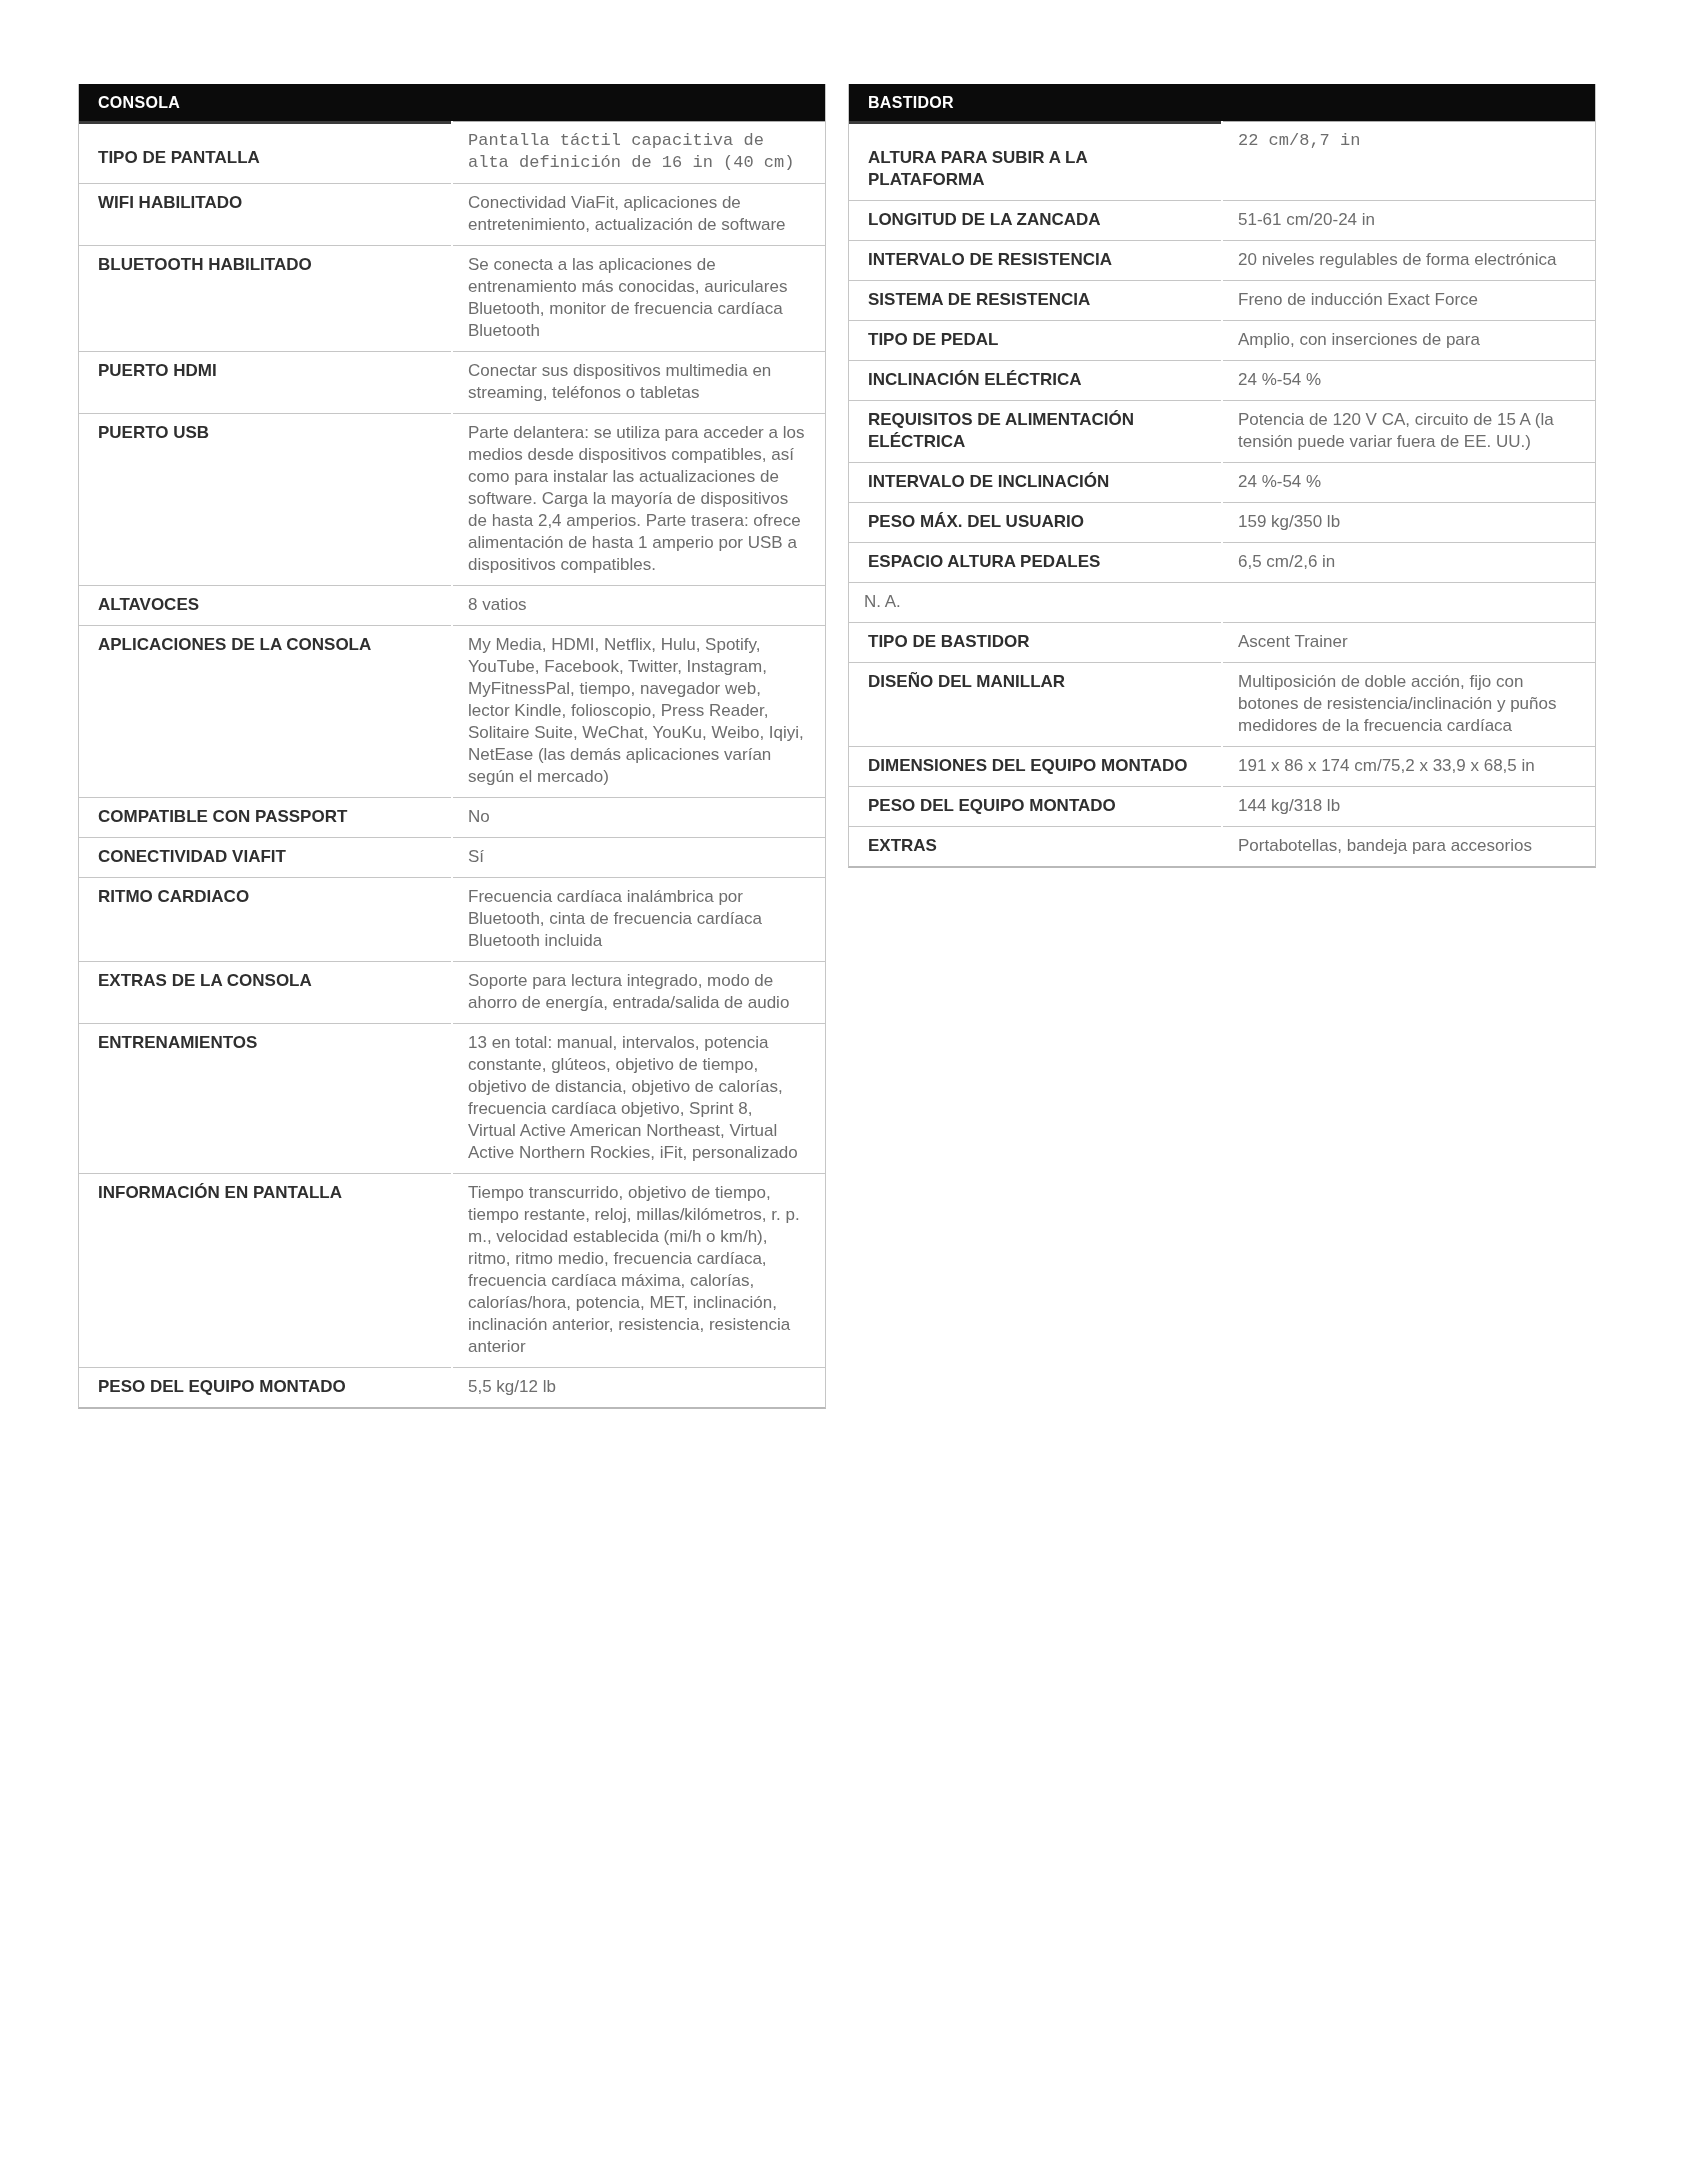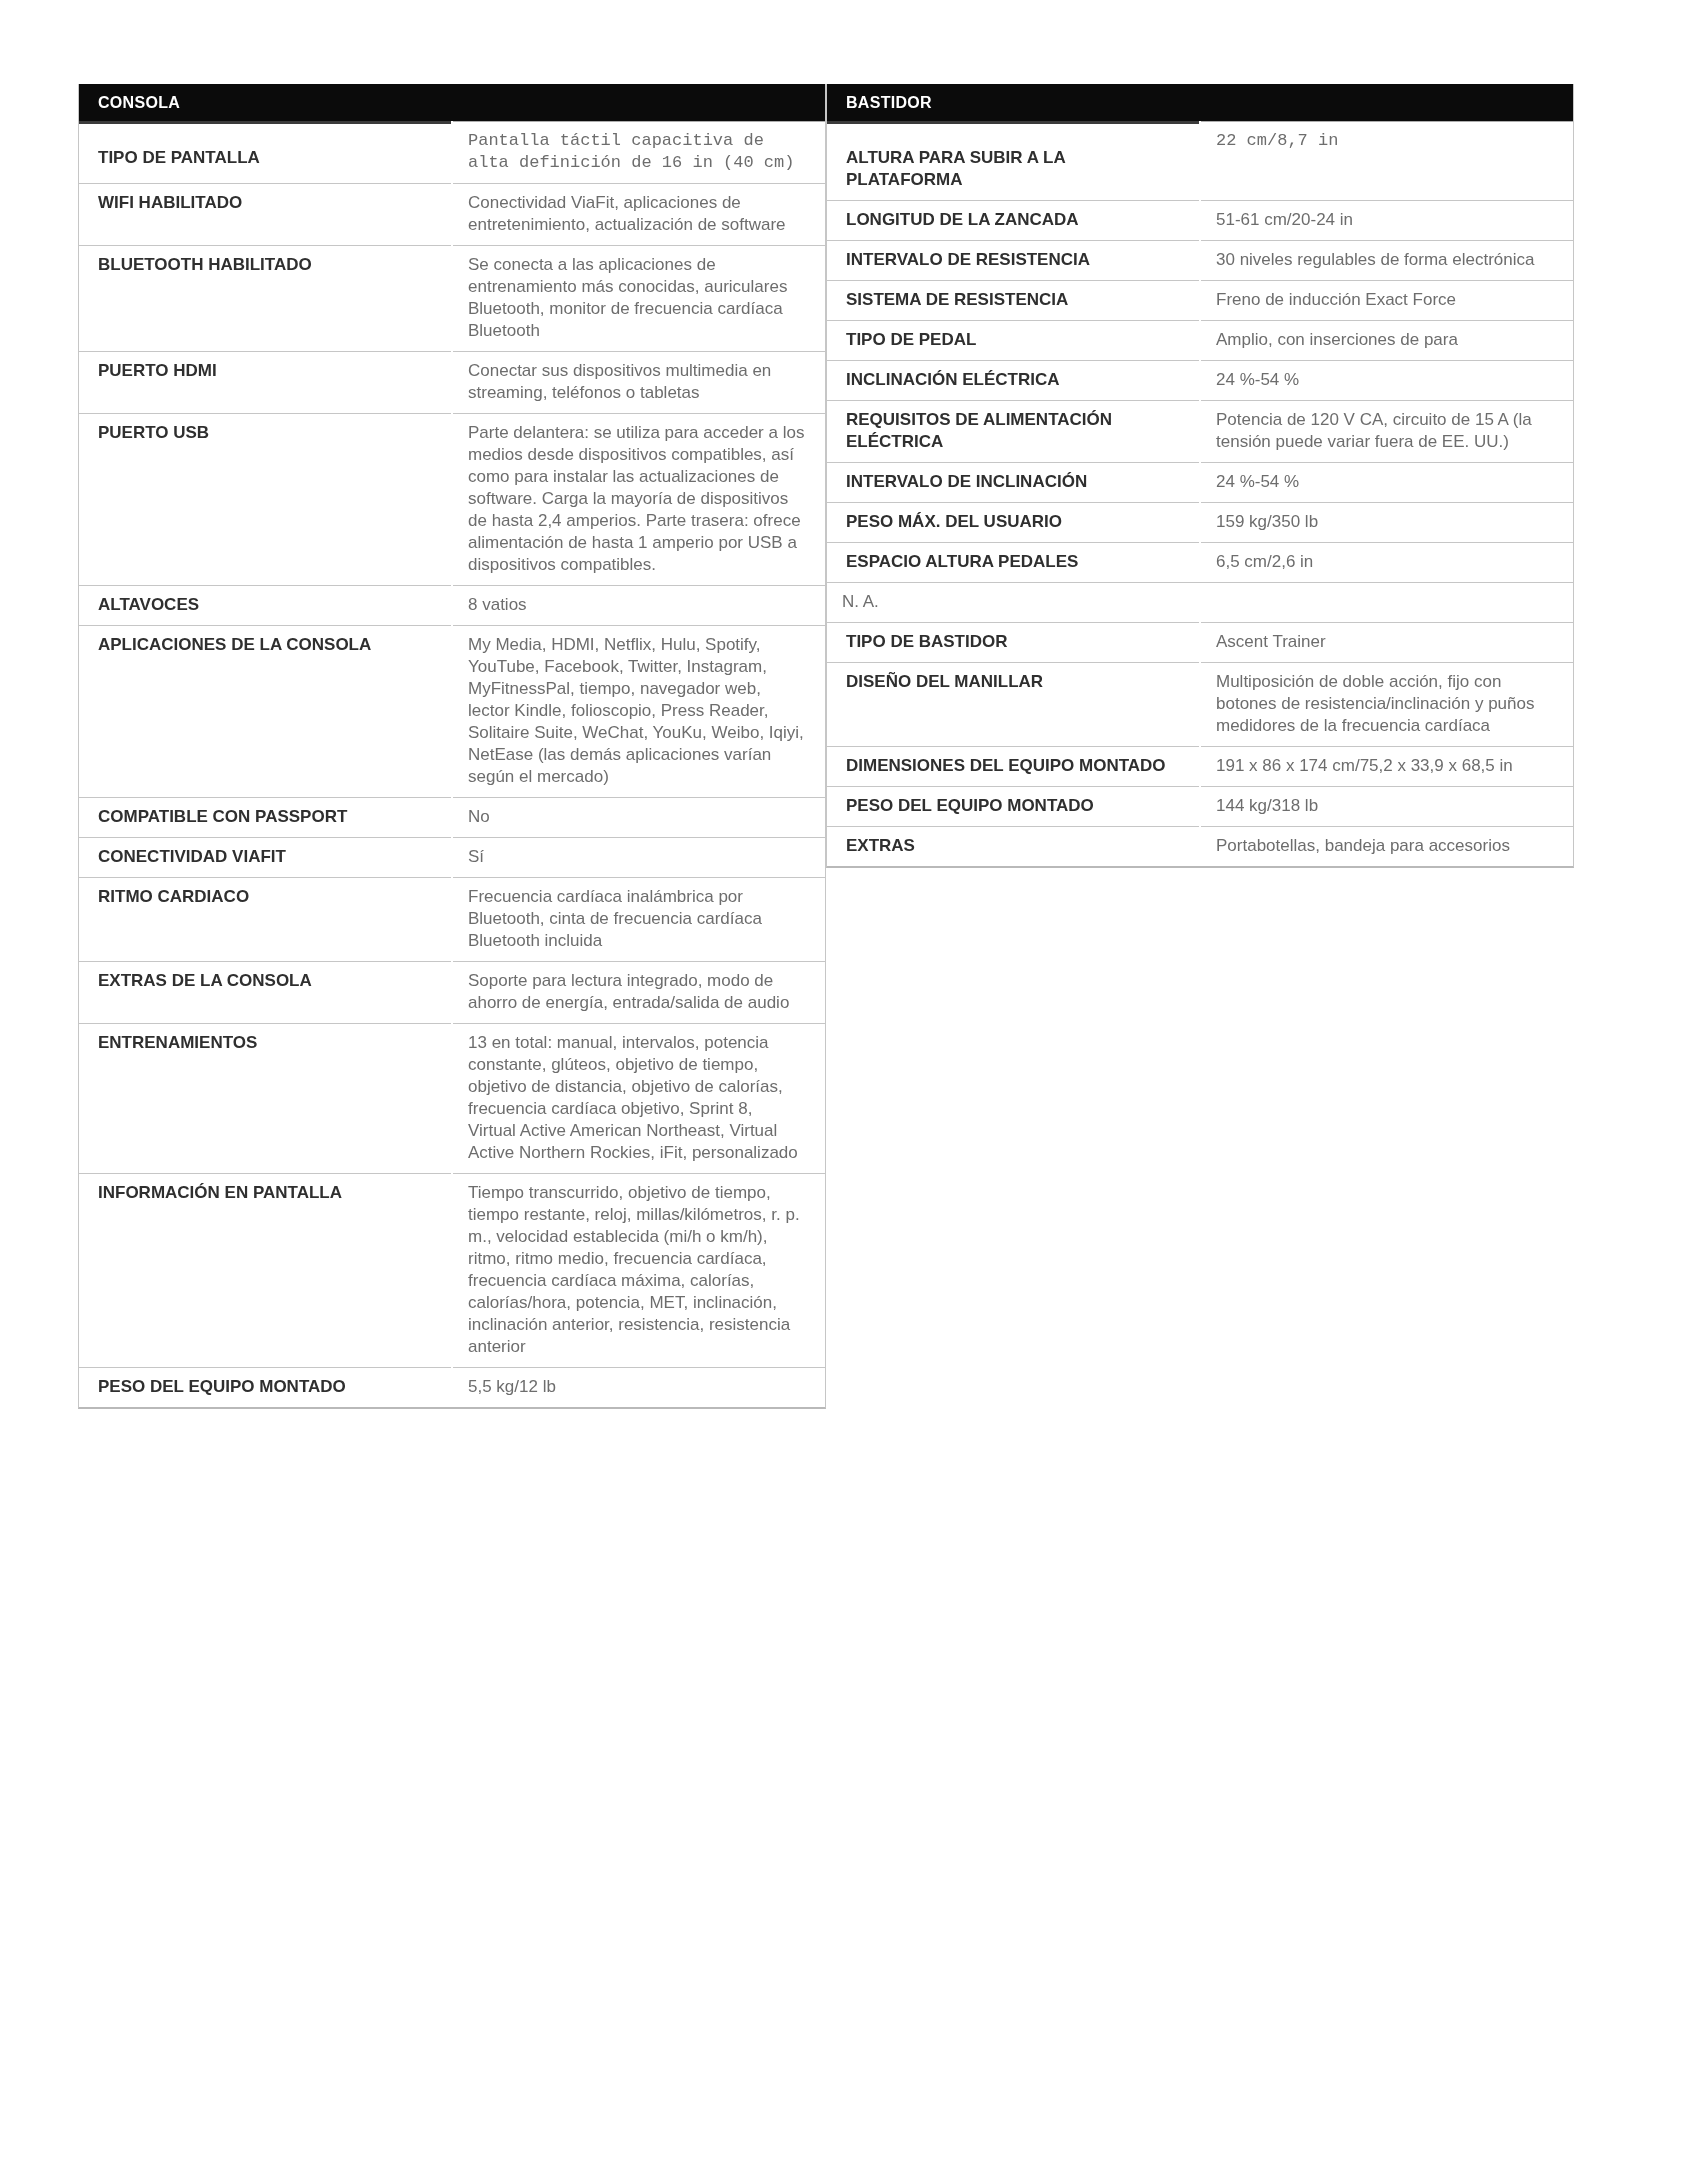--- a/index.html
+++ b/index.html
@@ -15,20 +15,21 @@
   }
   html,body{margin:0;padding:0;}
   body{
     width:1683px;height:2178px;background:var(--page-bg);
     font-family:"Liberation Sans", sans-serif;
     -webkit-font-smoothing:antialiased;
   }
   .page{
     padding:84px 0 0 78px;
     display:flex;
+    column-gap:22px;
     align-items:flex-start;
   }
   .spec-table{
     width:748px;
     box-sizing:border-box;
     border-left:1px solid var(--border);
     border-right:1px solid var(--border);
     border-bottom:2px solid var(--table-bottom);
     background:#ffffff;
   }
@@ -172,21 +173,21 @@
     <div class="cell cell-value">22 cm/8,7 in</div>
   </div>
 
   <div class="spec-row">
     <div class="cell cell-label">LONGITUD DE LA ZANCADA</div>
     <div class="cell cell-value">51-61 cm/20-24 in</div>
   </div>
 
   <div class="spec-row">
     <div class="cell cell-label">INTERVALO DE RESISTENCIA</div>
-    <div class="cell cell-value">30 niveles regulables de forma electrónica</div>
+    <div class="cell cell-value">20 niveles regulables de forma electrónica</div>
   </div>
 
   <div class="spec-row">
     <div class="cell cell-label">SISTEMA DE RESISTENCIA</div>
     <div class="cell cell-value">Freno de inducción Exact Force</div>
   </div>
 
   <div class="spec-row">
     <div class="cell cell-label">TIPO DE PEDAL</div>
     <div class="cell cell-value">Amplio, con inserciones de para</div>

